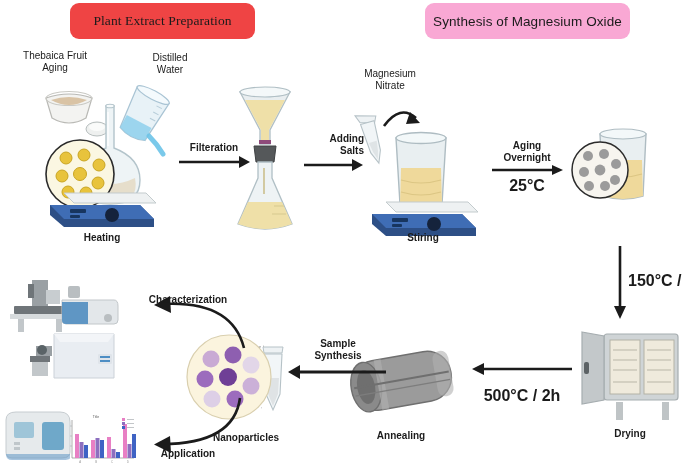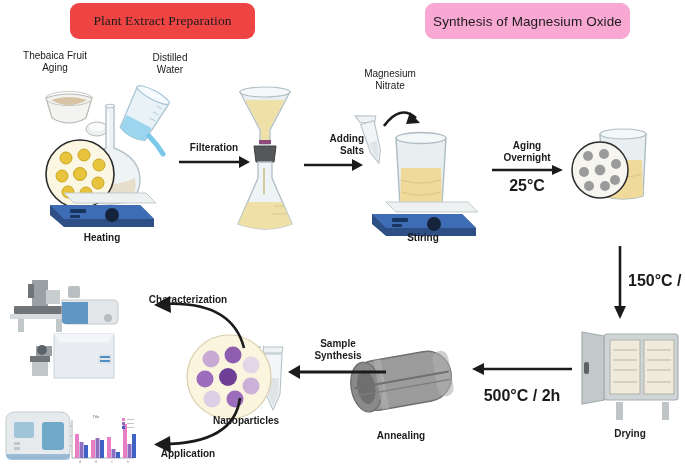--- a/index.html
+++ b/index.html
@@ -276,21 +276,21 @@
       <circle cx="26" cy="26" r="8.5" fill="#c9aad4"></circle>
       <circle cx="48" cy="22" r="8.5" fill="#8e5fb0"></circle>
       <circle cx="66" cy="32" r="8.5" fill="#e2d6e8"></circle>
       <circle cx="20" cy="46" r="8.5" fill="#9c6cbd"></circle>
       <circle cx="43" cy="44" r="9" fill="#6f3f96"></circle>
       <circle cx="66" cy="53" r="8.5" fill="#cbb0d8"></circle>
       <circle cx="27" cy="66" r="8.5" fill="#ddcfe6"></circle>
       <circle cx="50" cy="66" r="8.5" fill="#9c6cbd"></circle>
     </g>
   </svg>
-  <div class="abs lbl lbl-bold" style="left:185px; top:415px; width:122px;">Nanoparticles</div>
+  <div class="abs lbl lbl-bold" style="left:185px; top:432px; width:122px;">Nanoparticles</div>
 
   <svg class="abs" style="left:140px; top:290px;" width="110" height="62" viewBox="0 0 110 62">
     <path d="M104 58 Q92 10 22 14" stroke="#1b1b1b" stroke-width="2.6" fill="none"></path>
     <path d="M30 6 L14 15 L31 23 Z" fill="#1b1b1b"></path>
   </svg>
   <div class="abs lbl lbl-bold" style="left:128px; top:294px; width:120px; text-align:center;">Characterization</div>
 
   <svg class="abs" style="left:6px; top:278px;" width="68" height="56" viewBox="0 0 68 56">
     <rect x="26" y="2" width="16" height="26" fill="#9aa0a4"></rect>
     <rect x="22" y="6" width="6" height="14" fill="#6f7579"></rect>

